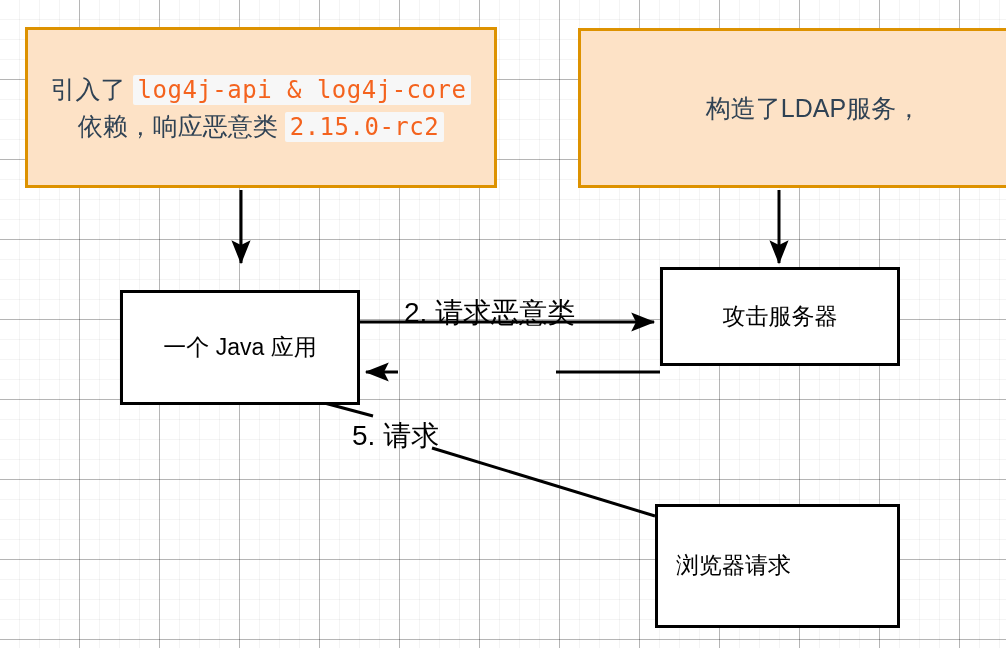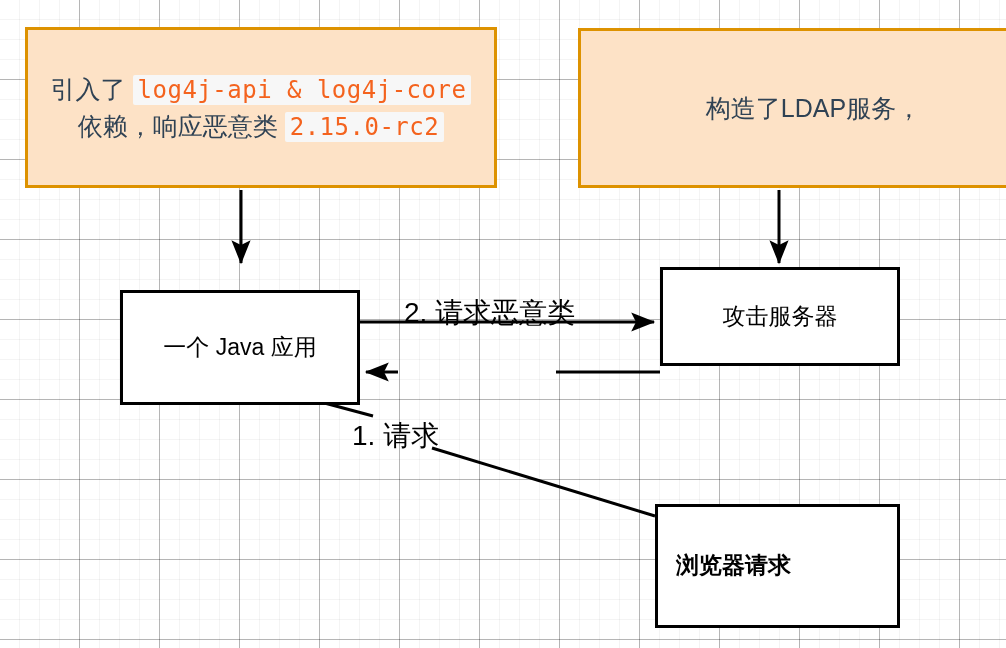--- a/index.html
+++ b/index.html
@@ -80,21 +80,20 @@
   #box-log4j-dependency  { left: 25px;  top: 27px;  width: 472px; height: 161px; }
   #box-ldap-service      { left: 570px; top: 28px;  width: 471px; height: 160px; margin-left: 8px; }
   #box-java-app          { left: 120px; top: 267px; width: 240px; height: 115px; margin-top: 23px; }
   #box-attack-server     { left: 660px; top: 267px; width: 240px; height: 99px; text-align: center; }
   #box-browser-request   { left: 655px; top: 504px; width: 245px; height: 124px; }
   #box-browser-request .inner {
     width: 100%;
     text-align: left;
     padding-left: 18px;
     box-sizing: border-box;
-    font-weight: bold;
   }
   #label-request-malicious-class { left: 404px; top: 294px; }
   #label-respond-malicious-class { left: 390px; top: 348px; }
   #label-browser-request-step    { left: 352px; top: 417px; }
 </style>
 </head>
 <body>
 
 <div id="canvas">
 
@@ -144,15 +143,15 @@
 
   <div class="node plain-box" id="box-browser-request">
     <div class="inner">
       <div>浏览器请求</div>
     </div>
   </div>
 
   <div class="label" id="label-request-malicious-class">2. 请求恶意类</div>
 
 
-  <div class="label" id="label-browser-request-step">1. 请求</div>
+  <div class="label" id="label-browser-request-step">5. 请求</div>
 
 </div>
 
 </body></html>

